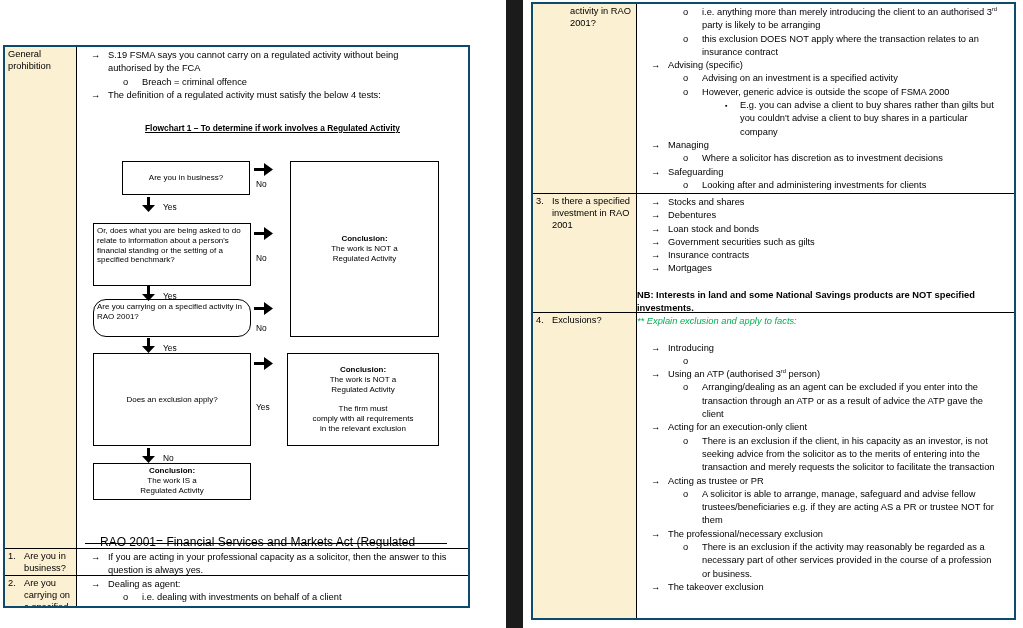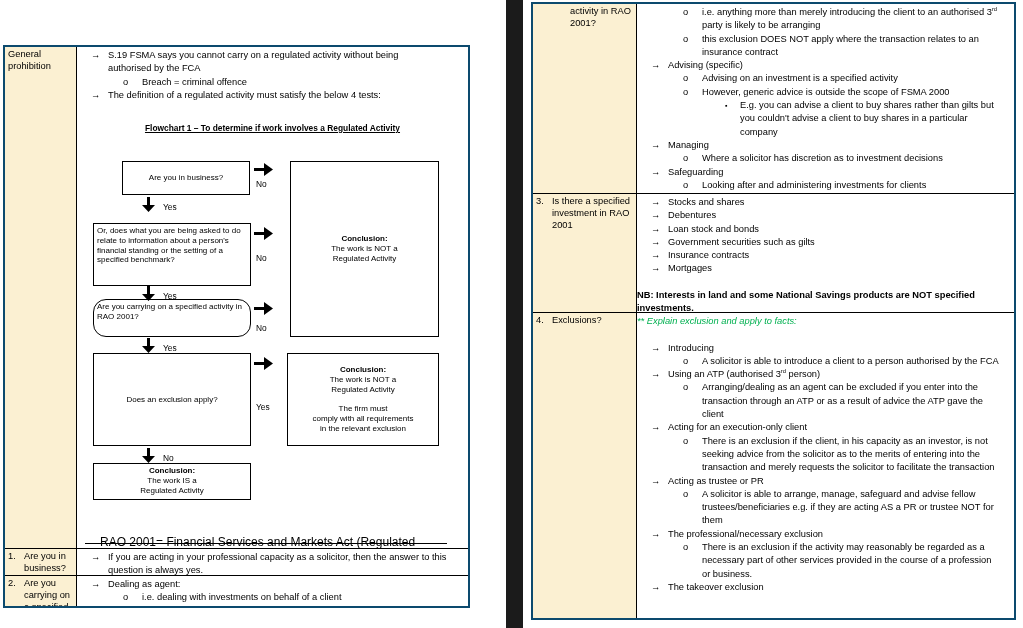--- a/index.html
+++ b/index.html
@@ -341,21 +341,20 @@
             <div class="li l0">
               <span class="mk"></span>
               <span class="tx">&nbsp;</span>
             </div>
             <div class="li l1">
               <span class="mk">→</span>
               <span class="tx">Introducing</span>
             </div>
             <div class="li l2">
               <span class="mk">o</span>
-              <span class="tx">A solicitor is able to introduce a client to a person authorised by the FCA</span>
             </div>
             <div class="li l1">
               <span class="mk">→</span>
               <span class="tx">Using an ATP (authorised 3<sup>rd</sup> person)</span>
             </div>
             <div class="li l2">
               <span class="mk">o</span>
               <span class="tx">Arranging/dealing as an agent can be excluded if you enter into the transaction through an ATP or as a result of advice the ATP gave the client</span>
             </div>
             <div class="li l1">

